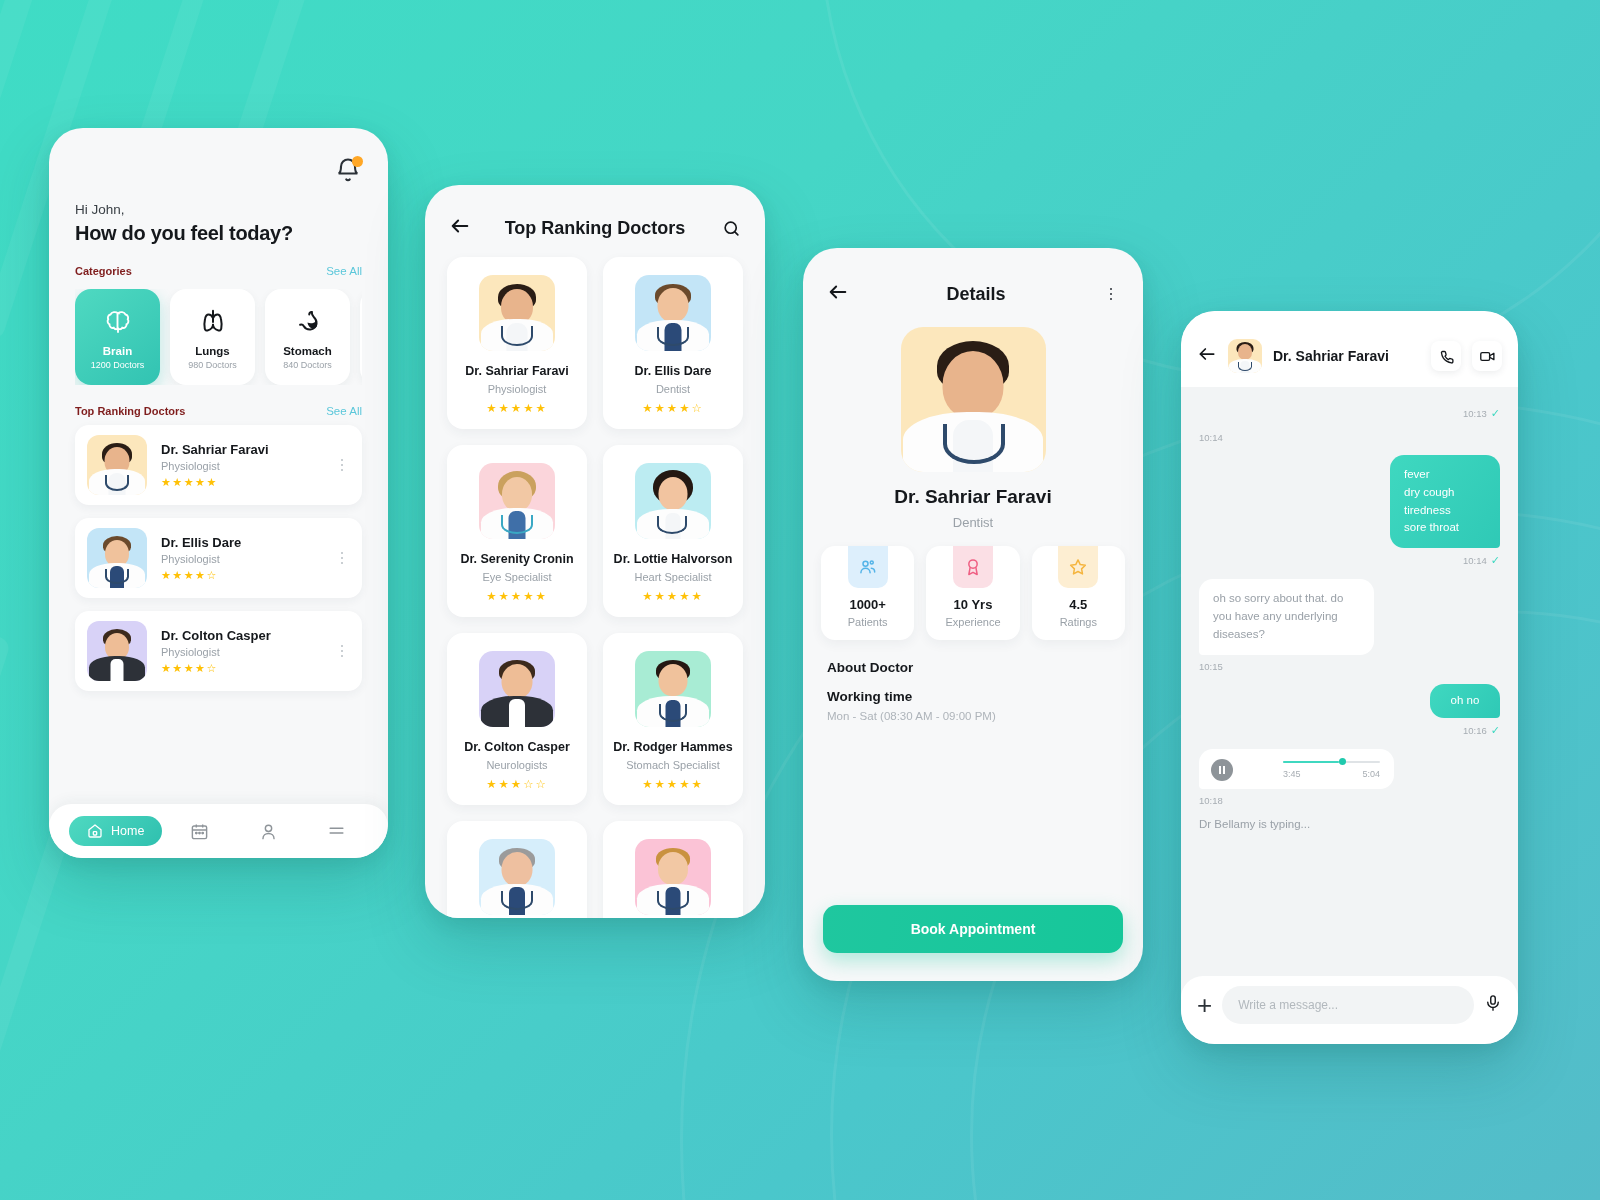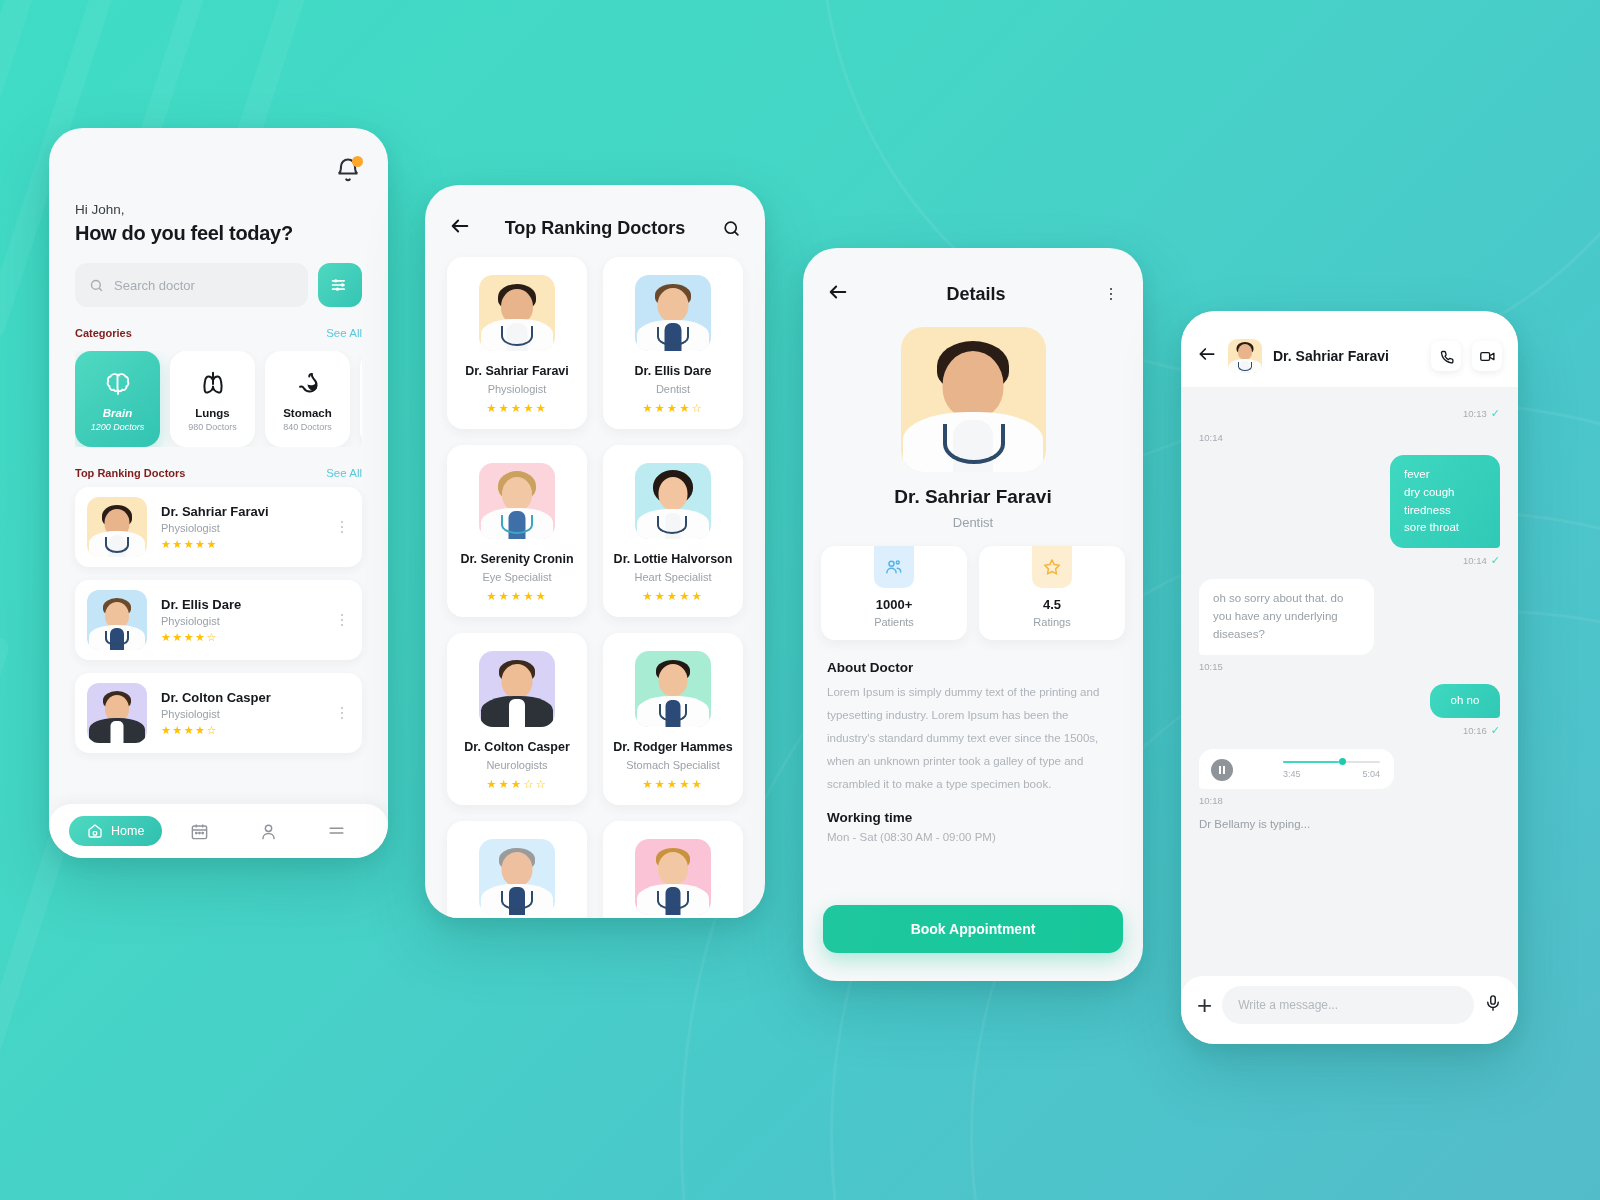--- a/index.html
+++ b/index.html
@@ -56,21 +56,21 @@
     width:85px; height:96px; flex:none; border-radius:16px; background:#fff;
     box-shadow:0 3px 10px rgba(40,60,70,0.06);
     display:flex; flex-direction:column; align-items:center; justify-content:center;
     cursor:pointer;
   }
   .cat.active { background:linear-gradient(140deg,#4fd9c1,#32c3b2); box-shadow:0 6px 16px rgba(53,197,180,.32); }
   .cat .cicon { height:34px; display:flex; align-items:center; }
   .cat .cicon svg { width:30px; height:30px; }
   .cat .cname { font-size:11.5px; font-weight:bold; color:#15181c; margin-top:6px; }
   .cat .ccount { font-size:9px; color:#9aa1a8; margin-top:3px; }
-  .cat.active .cname, .cat.active .ccount { color:#fff;font-style:italic; }
+  .cat.active .cname, .cat.active .ccount { color:#fff; }
   .doc-list { padding:0 26px; margin-top:8px; }
   .doc-row { background:#fff; border-radius:14px; box-shadow:0 3px 10px rgba(40,60,70,0.055);
     display:flex; align-items:center; padding:10px 12px; margin-bottom:13px; cursor:pointer; }
   .doc-row .av { width:60px; height:60px; border-radius:12px; flex:none;
      overflow:hidden; position:relative; }
   .doc-row .meta { flex:1; padding-left:14px; }
   .doc-row .dn { font-size:13px; font-weight:bold; color:#15181c; }
   .doc-row .ds { font-size:11px; color:#9aa1a8; margin-top:3px; }
   .doc-row .stars { margin-top:4px; font-size:11px; letter-spacing:1.5px; color:#ffc107; }
   .kebab { width:16px; display:flex; flex-direction:column; align-items:center; gap:2.5px; cursor:pointer;}
@@ -206,37 +206,20 @@
         <svg viewBox="0 0 24 24" fill="none" stroke="#2b3137" stroke-width="1.8" stroke-linecap="round">
           <path d="M18 9a6 6 0 1 0-12 0c0 5-2 6-2 6h16s-2-1-2-6"></path>
           <path d="M10.5 20a1.8 1.8 0 0 0 3 0"></path>
         </svg>
         <div class="dot"></div>
       </div>
     </div>
     <div class="greet-small">Hi John,</div>
     <div class="greet-big">How do you feel today?</div>
 
-    <div class="search-row">
-      <div class="search-box">
-        <svg viewBox="0 0 24 24" fill="none" stroke="#a7adb3" stroke-width="2.2" stroke-linecap="round">
-          <circle cx="11" cy="11" r="7"></circle>
-            <path d="M20 20l-3.5-3.5"></path>
-        </svg>
-        <input type="text" placeholder="Search doctor" style="">
-      </div>
-      <div class="filter-btn">
-        <svg viewBox="0 0 24 24" fill="none" stroke="#fff" stroke-width="2" stroke-linecap="round">
-          <path d="M3 7h14M3 12h14M3 17h14"></path>
-          <circle cx="7" cy="7" r="2" fill="#fff" stroke="none"></circle>
-          <circle cx="15" cy="12" r="2" fill="#fff" stroke="none"></circle>
-          <circle cx="9" cy="17" r="2" fill="#fff" stroke="none"></circle>
-        </svg>
-      </div>
-    </div>
 
     <div class="sec-head">
       <div class="sec-title">Categories</div>
       <div class="see-all">See All</div>
     </div>
 
     <div class="cat-strip">
       <div class="cat active">
         <div class="cicon">
           <svg viewBox="0 0 24 24" fill="none" stroke="#fff" stroke-width="1.5" stroke-linecap="round">
@@ -551,33 +534,42 @@
           <circle cx="9" cy="8" r="3"></circle>
             <circle cx="16.5" cy="6.5" r="1.8"></circle>
           <path d="M3.5 19c0-3.3 2.5-5.4 5.5-5.4s5.5 2.1 5.5 5.4"></path>
           <path d="M16 13.6c2.2.2 4 1.9 4 4.4"></path>
         </svg>
       </div>
       <div class="sval">1000+</div>
       <div class="slab">Patients</div>
     </div>
     <div class="stat">
+      <div class="sicon" style="background:#fbdfe5">
+        <svg viewBox="0 0 24 24" fill="none" stroke="#ef5f83" stroke-width="1.8" stroke-linecap="round" stroke-linejoin="round">
+          <circle cx="12" cy="8.5" r="5"></circle>
+            <path d="M8.5 12.8L7 21l5-2.6 5 2.6-1.5-8.2"></path>
+        </svg>
+      </div>
+      <div class="sval">10 Yrs</div>
+      <div class="slab">Experience</div>
+    </div>
+    <div class="stat">
       <div class="sicon" style="background:#fdeed2">
         <svg viewBox="0 0 24 24" fill="none" stroke="#f5b53f" stroke-width="1.8" stroke-linejoin="round">
           <path d="M12 3.5l2.7 5.6 6.1.8-4.5 4.3 1.1 6.1L12 17.4l-5.4 2.9 1.1-6.1L3.2 9.9l6.1-.8z"></path>
         </svg>
       </div>
       <div class="sval">4.5</div>
       <div class="slab">Ratings</div>
     </div>
   </div>
 
   <div class="p3-body">
     <div class="p3-h">About Doctor</div>
-    <div class="p3-p">Lorem Ipsum is simply dummy text of the printing and typesetting industry. Lorem Ipsum has been the industry's standard dummy text ever since the 1500s, when an unknown printer took a galley of type and scrambled it to make a type specimen book.</div>
     <div class="p3-h" style="margin-top:14px">Working time</div>
     <div class="p3-wt">Mon - Sat (08:30 AM - 09:00 PM)</div>
   </div>
 
   <div class="book-btn">Book Appointment</div>
 </div>
 
 <div class="phone" id="phone-chat">
   <div class="c-head">
     <div class="back">

